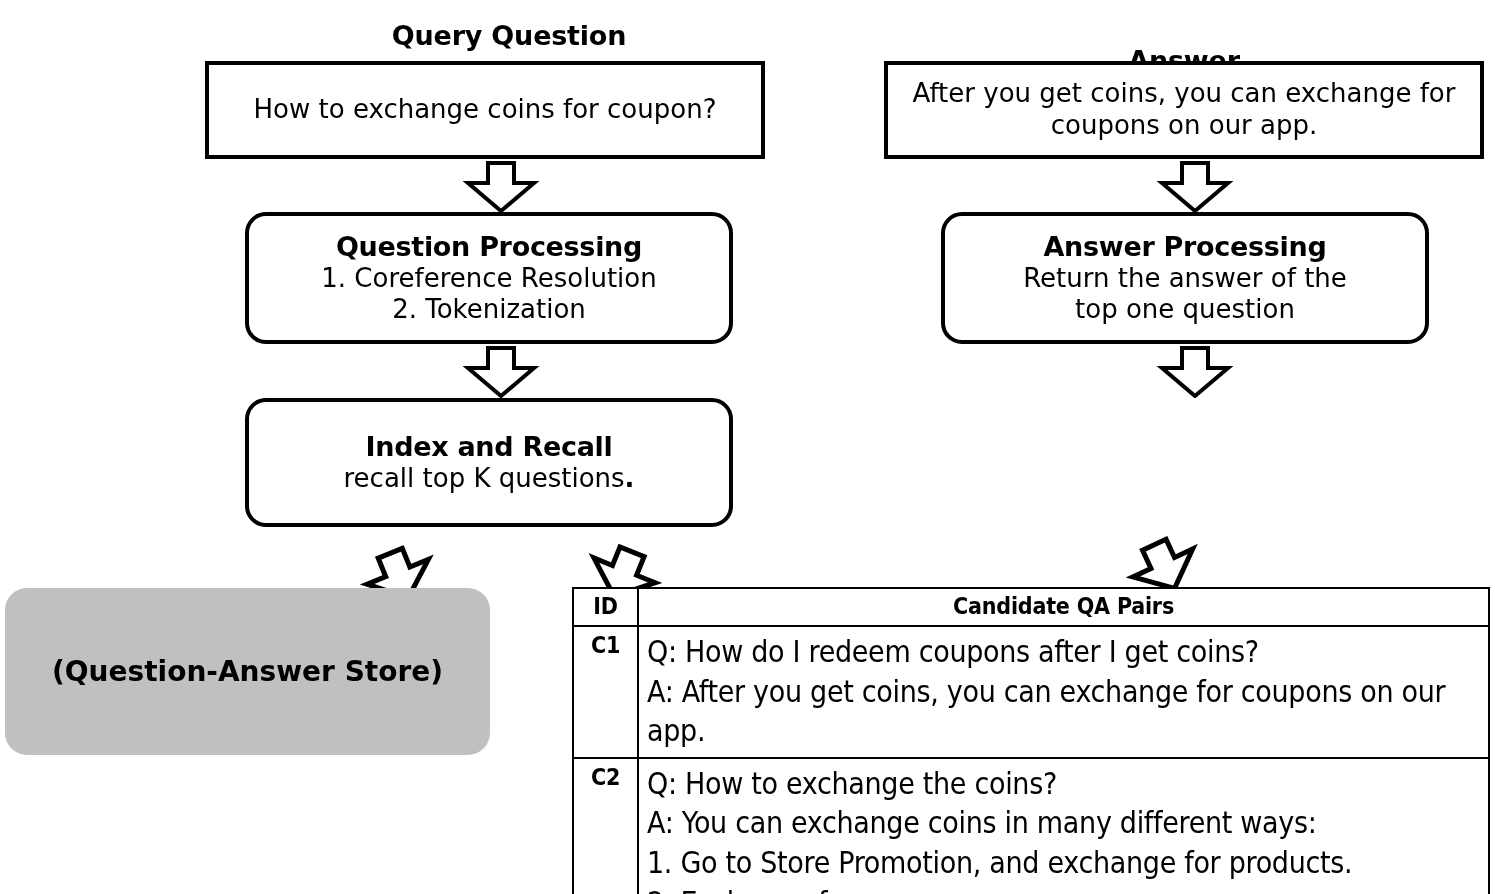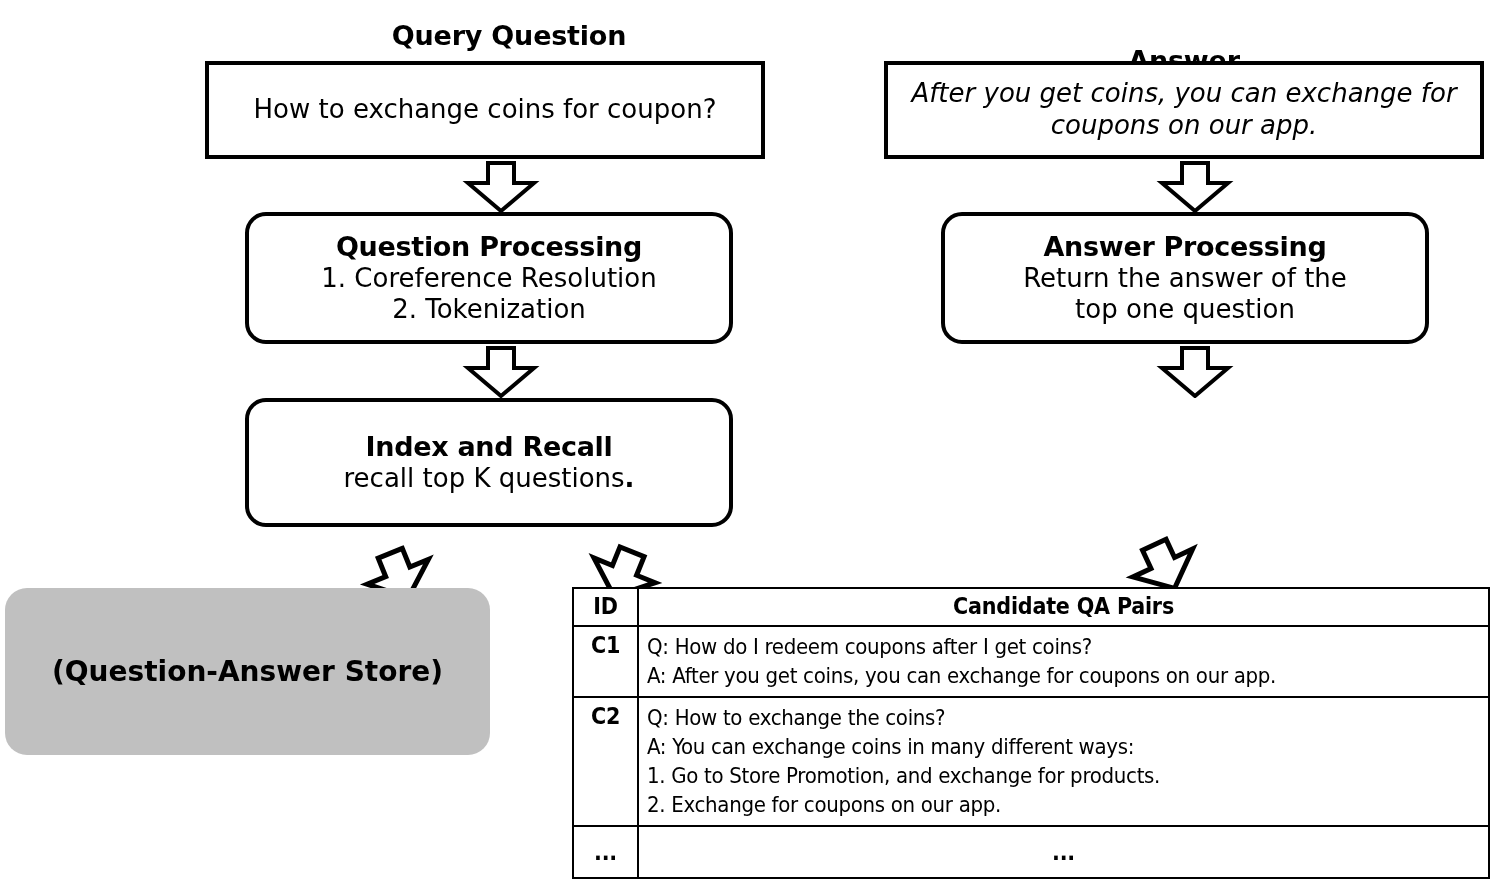--- a/index.html
+++ b/index.html
@@ -48,21 +48,21 @@
   }
   .rect-box .body {
     font-family: "DejaVu Sans", sans-serif;
     font-weight: normal;
     line-height: 1.22;
     padding: 0 10px;
   }
   #box-query  { left: 205px; top: 61px; width: 560px; height: 98px; }
   #box-query .body  { font-size: 26px; }
   #box-answer { left: 884px; top: 61px; width: 600px; height: 98px; }
-  #box-answer .body { font-size: 26px; font-style: italic; }
+  #box-answer .body { font-size: 26px; }
 
   
   .round-box {
     position: absolute;
     border: 4px solid #000;
     border-radius: 21px;
     background: #fff;
     box-sizing: border-box;
     display: flex;
     flex-direction: column;
@@ -144,21 +144,21 @@
     font-family: "DejaVu Sans Condensed", "DejaVu Sans", sans-serif;
     font-weight: bold;
     font-size: 23px;
     text-align: center;
     padding: 5px 0 0 0 !important;
     letter-spacing: -0.2px;
   }
   .cell-pairs {
     font-family: "DejaVu Sans Condensed", "DejaVu Sans", sans-serif;
     font-weight: normal;
-    font-size: 22px;
+    font-size: 30px;
     line-height: 1.32;
     padding: 5px 0 6px 8px !important;
     letter-spacing: -0.3px;
     white-space: pre-line;
   }
   .cell-ellipsis-id, .cell-ellipsis-pairs {
     font-family: "DejaVu Sans Condensed", "DejaVu Sans", sans-serif;
     font-weight: bold;
     font-size: 23px;
     text-align: center;

